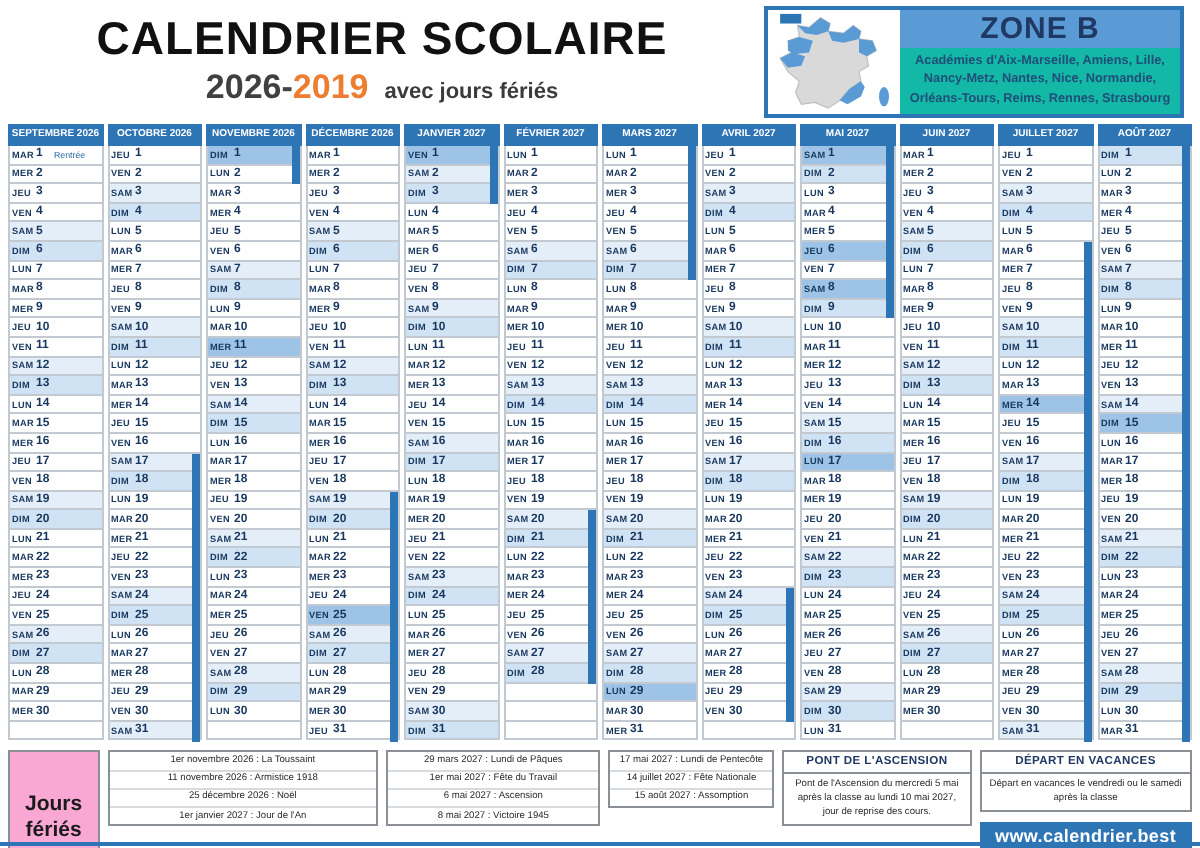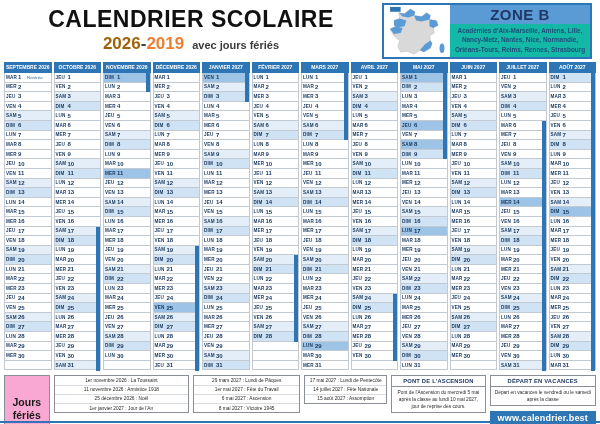--- a/index.html
+++ b/index.html
@@ -2,21 +2,21 @@
 <html><head>
 <meta charset="utf-8">
 <style>
   html,body{margin:0;padding:0;}
   body{width:600px;height:424px;background:#fff;font-family:"Liberation Sans",sans-serif;position:relative;overflow:hidden;}
   
   .header{display:flex;align-items:flex-start;padding:3px 4px 0 0;height:60px;box-sizing:border-box;}
   .titleblock{width:382px;text-align:center;padding-top:4px;}
   .maintitle{font-size:23px;font-weight:bold;color:#111;letter-spacing:.5px;line-height:1.05;}
   .subtitle{margin-top:4px;font-size:17px;font-weight:bold;line-height:1;}
-  .yr1{color:#a16207;} .yrdash{color:#444;} .yr2{color:#ed7d31;}
+  .yr1{color:#404040;} .yrdash{color:#444;} .yr2{color:#ed7d31;}
   .suffix{font-size:11px;font-weight:bold;color:#3b3b3b;margin-left:8px;}
   .zonebox{width:206px;border:2px solid #2e75b6;display:flex;height:52px;background:#14b8a6;box-sizing:content-box;}
   .mapwrap{width:66px;display:flex;align-items:center;justify-content:center;background:#fff;}
   .zoneright{flex:1;display:flex;flex-direction:column;}
   .zonehead{background:#5b9bd5;color:#1f3864;font-weight:bold;font-size:15px;text-align:center;line-height:19px;height:19px;letter-spacing:.5px;}
   .acad{flex:1;font-size:6.4px;font-weight:bold;color:#1f4e79;text-align:center;line-height:1.45;padding:2px 3px 0 3px;}
   
   .calgrid{display:grid;grid-template-columns:repeat(12,1fr);gap:2px;margin:2px 4px 0 4px;}
   .month{position:relative;}
   .mhead{background:#2e75b6;color:#fff;font-size:5px;font-weight:bold;text-align:center;height:11px;line-height:11px;white-space:nowrap;overflow:hidden;}

